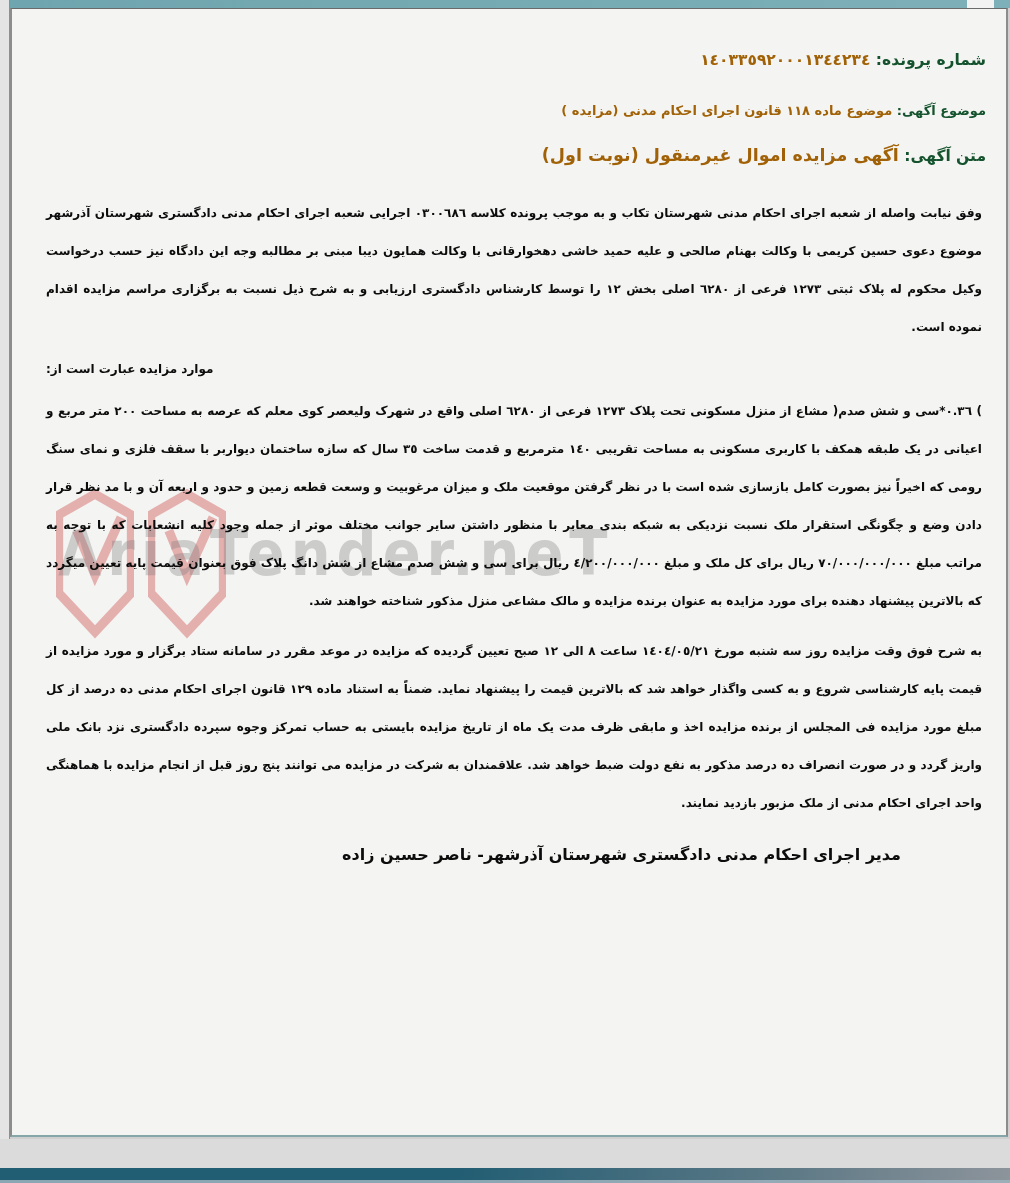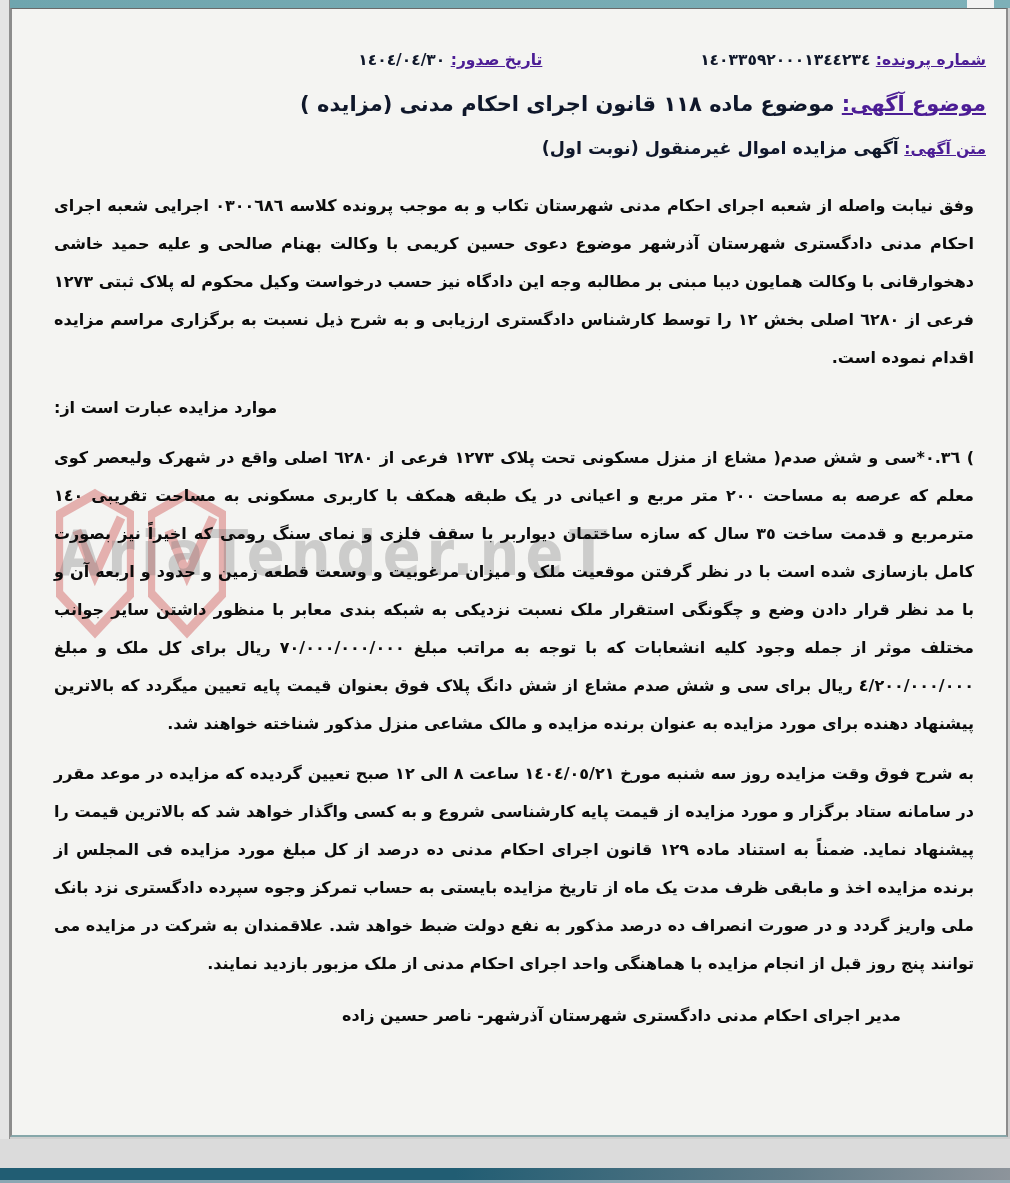--- a/index.html
+++ b/index.html
@@ -36,26 +36,26 @@
     direction:ltr;text-align:left;white-space:nowrap;
   }
   .wm-logo{position:absolute;color:rgba(205,80,80,.42);}
   .wm-logo.one{top:478px;left:44px;}
   .wm-logo.two{top:478px;left:136px;}
 
   
   .content{position:relative;z-index:1;padding:36px 20px 0 30px;}
   .hdr-grid{display:grid;grid-template-columns:47% 53%;row-gap:16px;
     font-size:15.5px;line-height:30px;}
-  .lbl{color:#4c1d95;text-decoration:underline;}
-  .val{color:#0f172a;}
-  .meta-row{margin-top:14px;font-size:21px;line-height:30px;}
+  .lbl{color:#14532d;}
+  .val{color:#a16207;}
+  .meta-row{margin-top:21px;font-size:13px;line-height:30px;}
   .body-title-row{margin-top:13px;font-size:15.5px;line-height:32px;}
   .body-title-row .val{font-size:17.5px;}
-  .para{font-size:16px;line-height:38px;text-align:justify;margin:12px;}
+  .para{font-size:12px;line-height:38px;text-align:justify;margin:4px;}
   .p1{margin-top:22px;}
   .p2{text-align:left;}
   .p4{margin-top:12px;}
   .signature{margin-top:18px;font-size:16px;line-height:30px;
     text-align:right;padding-left:0;padding-right:85px;white-space:nowrap;}
 </style>
 </head>
 <body>
 
 <div class="top-bar"></div>
@@ -80,24 +80,20 @@
     <div class="wm-text">AriaTender.neT</div>
   </div>
 
   <div class="content">
 
     <div class="hdr-grid">
       <div>
         <span class="lbl">شماره پرونده:</span>
         <span class="val">١٤٠٣٣٥٩٢٠٠٠١٣٤٤٢٣٤</span>
       </div>
-      <div>
-        <span class="lbl">تاریخ صدور:</span>
-        <span class="val">١٤٠٤/٠٤/٣٠</span>
-      </div>
     </div>
 
     <div class="meta-row">
       <span class="lbl">موضوع آگهی:</span>
       <span class="val">موضوع ماده ١١٨ قانون اجرای احکام مدنی (مزایده )</span>
     </div>
 
     <div class="body-title-row">
       <span class="lbl">متن آگهی:</span>
       <span class="val">آگهی مزایده اموال غیرمنقول (نوبت اول)</span>

